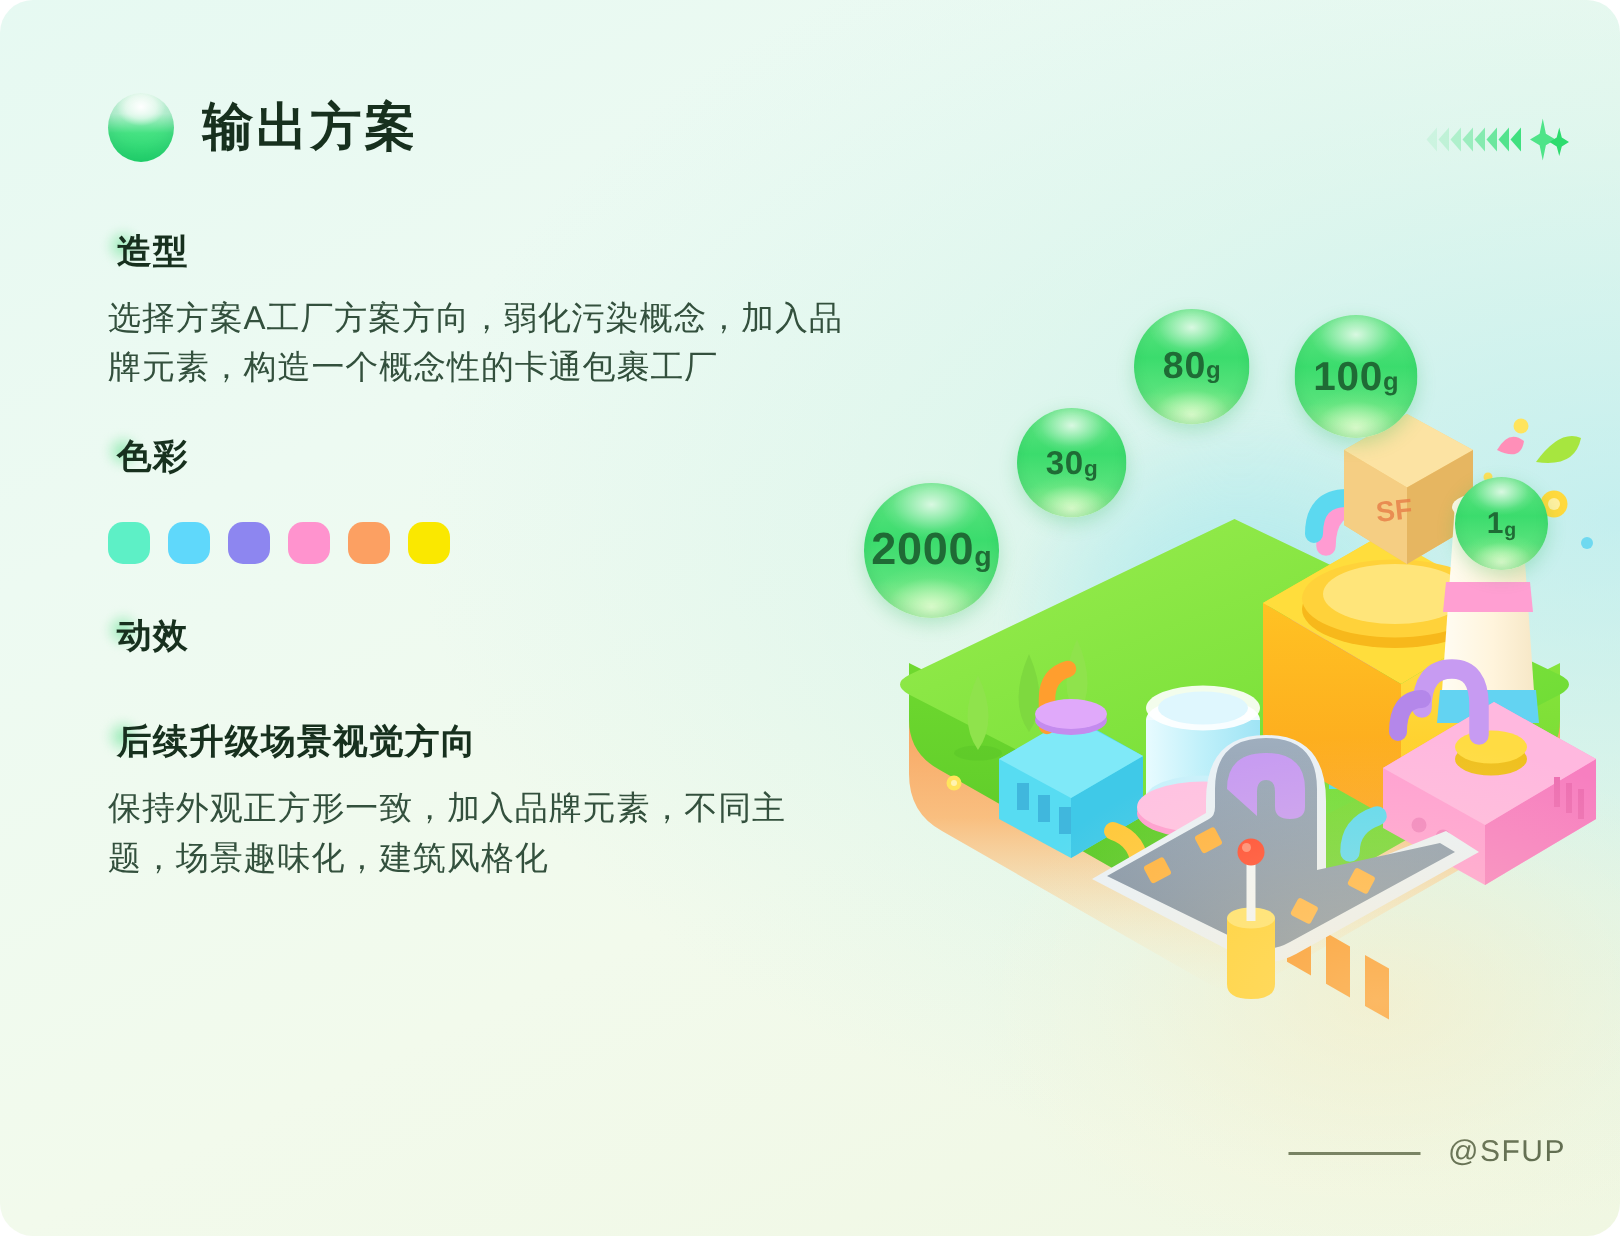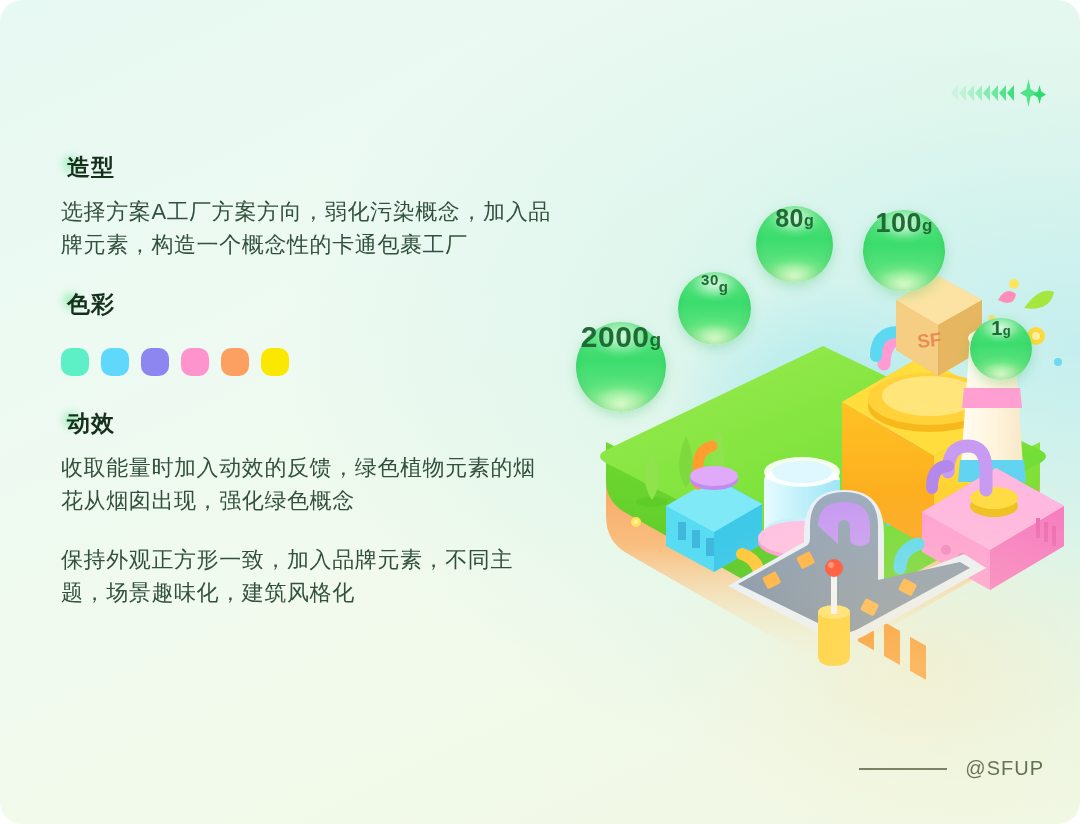--- a/index.html
+++ b/index.html
@@ -79,21 +79,21 @@
     border-right: 7px solid #3fe07f;
   }
   .sparkle {
     position: relative;
     width: 26px; height: 28px;
   }
 
   
   .content {
     position: absolute;
-    left: 61px;
+    left: 72px;
     top: 150px;
     width: 500px;
   }
   .section { margin-bottom: 10px; }
   .sec-head {
     position: relative;
     display: inline-block;
     font-size: 23px;
     font-weight: bold;
     color: #17301e;
@@ -148,21 +148,21 @@
     border-radius: 50%;
     background: radial-gradient(50% 50% at 50% 50%, rgba(128,220,240,0.55) 0%, rgba(150,228,238,0.30) 45%, rgba(190,240,235,0) 72%);
     filter: blur(6px);
   }
 
   
   .bubble {
     position: absolute;
     border-radius: 50%;
     display: flex;
-    align-items: flex-start;
+    align-items: center;
     justify-content: center;
     background:
       radial-gradient(48% 32% at 50% 16%, rgba(255,255,255,0.78) 0%, rgba(255,255,255,0.10) 60%, rgba(255,255,255,0) 78%),
       radial-gradient(60% 40% at 50% 92%, rgba(235,255,215,0.85) 0%, rgba(180,245,160,0.15) 55%, rgba(255,255,255,0) 80%),
       linear-gradient(180deg, #62e583 0%, #3bdc6d 42%, #59e37c 72%, #9dee9a 100%);
     box-shadow: 0 4px 12px rgba(40,180,90,0.26), inset 0 -3px 8px rgba(20,150,70,0.18);
   }
   .bubble .val {
     font-weight: bold;
     color: #1f6b35;
@@ -196,20 +196,24 @@
     font-size: 20px;
     letter-spacing: 1px;
     color: #4d5d41;
   }
 </style>
 </head>
 <body>
 
 <div id="slide">
 
+  <div class="header">
+    <div class="orb"></div>
+    <div class="page-title">输出方案</div>
+  </div>
 
   <div class="deco">
     <div class="chev-row">
       <span class="chev" style="opacity:.12"></span>
       <span class="chev" style="opacity:.20"></span>
       <span class="chev" style="opacity:.30"></span>
       <span class="chev" style="opacity:.42"></span>
       <span class="chev" style="opacity:.56"></span>
       <span class="chev" style="opacity:.72"></span>
       <span class="chev" style="opacity:.88"></span>
@@ -246,24 +250,27 @@
           <div class="swatch" style="background: rgb(252, 160, 98);"></div>
           <div class="swatch" style="background: rgb(250, 232, 0);"></div>
         </div>
     </div>
 
     <div class="section" style="margin-top:30px">
       <div class="sec-head">
         <span class="blob"></span>
         <span class="txt">动效</span>
       </div>
-      <div class="sec-body">收取能量时加入动效的反馈，绿色植物元素的烟花从烟囱出现，强化绿色概念</div>
     </div>
 
     <div class="section" style="margin-top:26px">
+      <div class="sec-head">
+        <span class="blob"></span>
+        <span class="txt">后续升级场景视觉方向</span>
+      </div>
       <div class="sec-body">保持外观正方形一致，加入品牌元素，不同主题，场景趣味化，建筑风格化</div>
     </div>
 
   </div>
 
   <div class="illo">
     <div class="illo-glow"></div>
 
     <svg class="island" viewBox="0 0 514 600">
       <defs>
@@ -476,21 +483,21 @@
         <circle cx="492" cy="212" r="4" fill="#6FD9F0"></circle>
       </g>
     </svg>
 
     <div id="bubbles">
         <div class="bubble" style="left: 10px; top: 172px; width: 90px; height: 90px;">
           <span class="val" style="font-size: 30px;">2000</span>
           <span class="unit" style="font-size: 19px; margin-top: 8px;">g</span>
         </div>
         <div class="bubble" style="left: 112px; top: 122px; width: 73px; height: 73px;">
-          <span class="val" style="font-size: 15px;">30</span>
+          <span class="val" style="font-size: 22px;">30</span>
           <span class="unit" style="font-size: 15px; margin-top: 7px;">g</span>
         </div>
         <div class="bubble" style="left: 190px; top: 56px; width: 77px; height: 77px;">
           <span class="val" style="font-size: 25px;">80</span>
           <span class="unit" style="font-size: 16px; margin-top: 7px;">g</span>
         </div>
         <div class="bubble" style="left: 297px; top: 60px; width: 82px; height: 82px;">
           <span class="val" style="font-size: 27px;">100</span>
           <span class="unit" style="font-size: 17px; margin-top: 7px;">g</span>
         </div>

